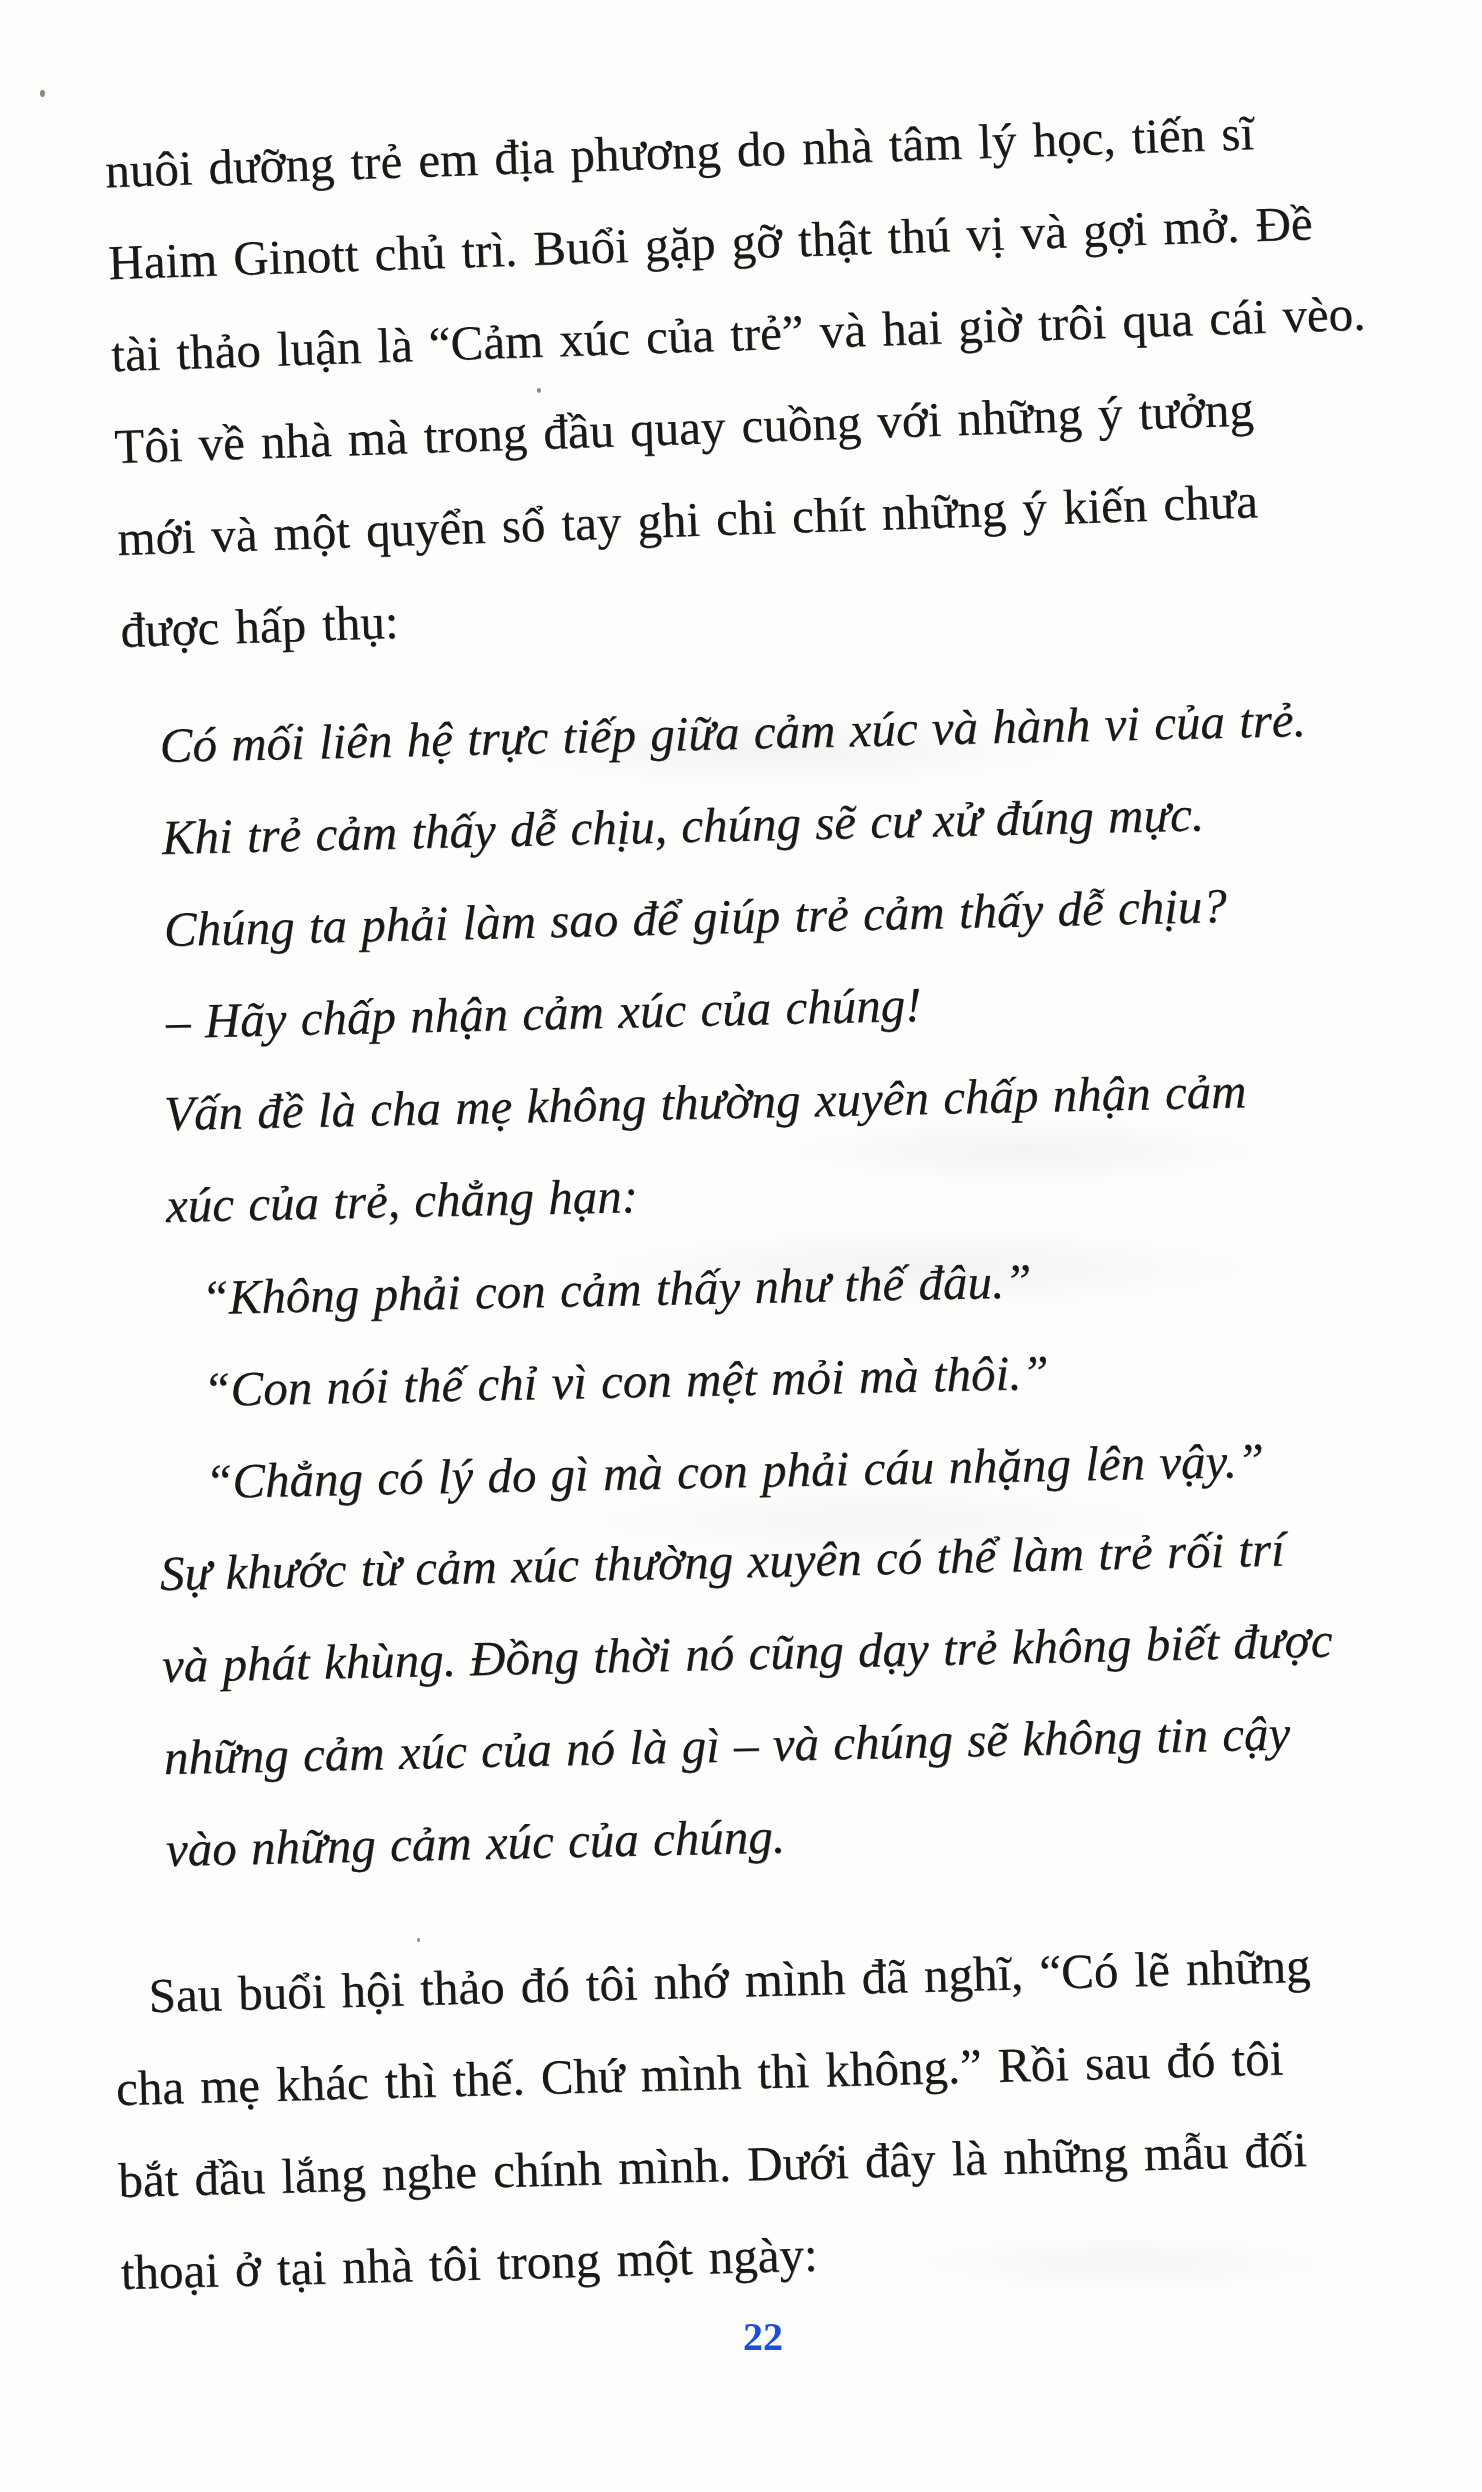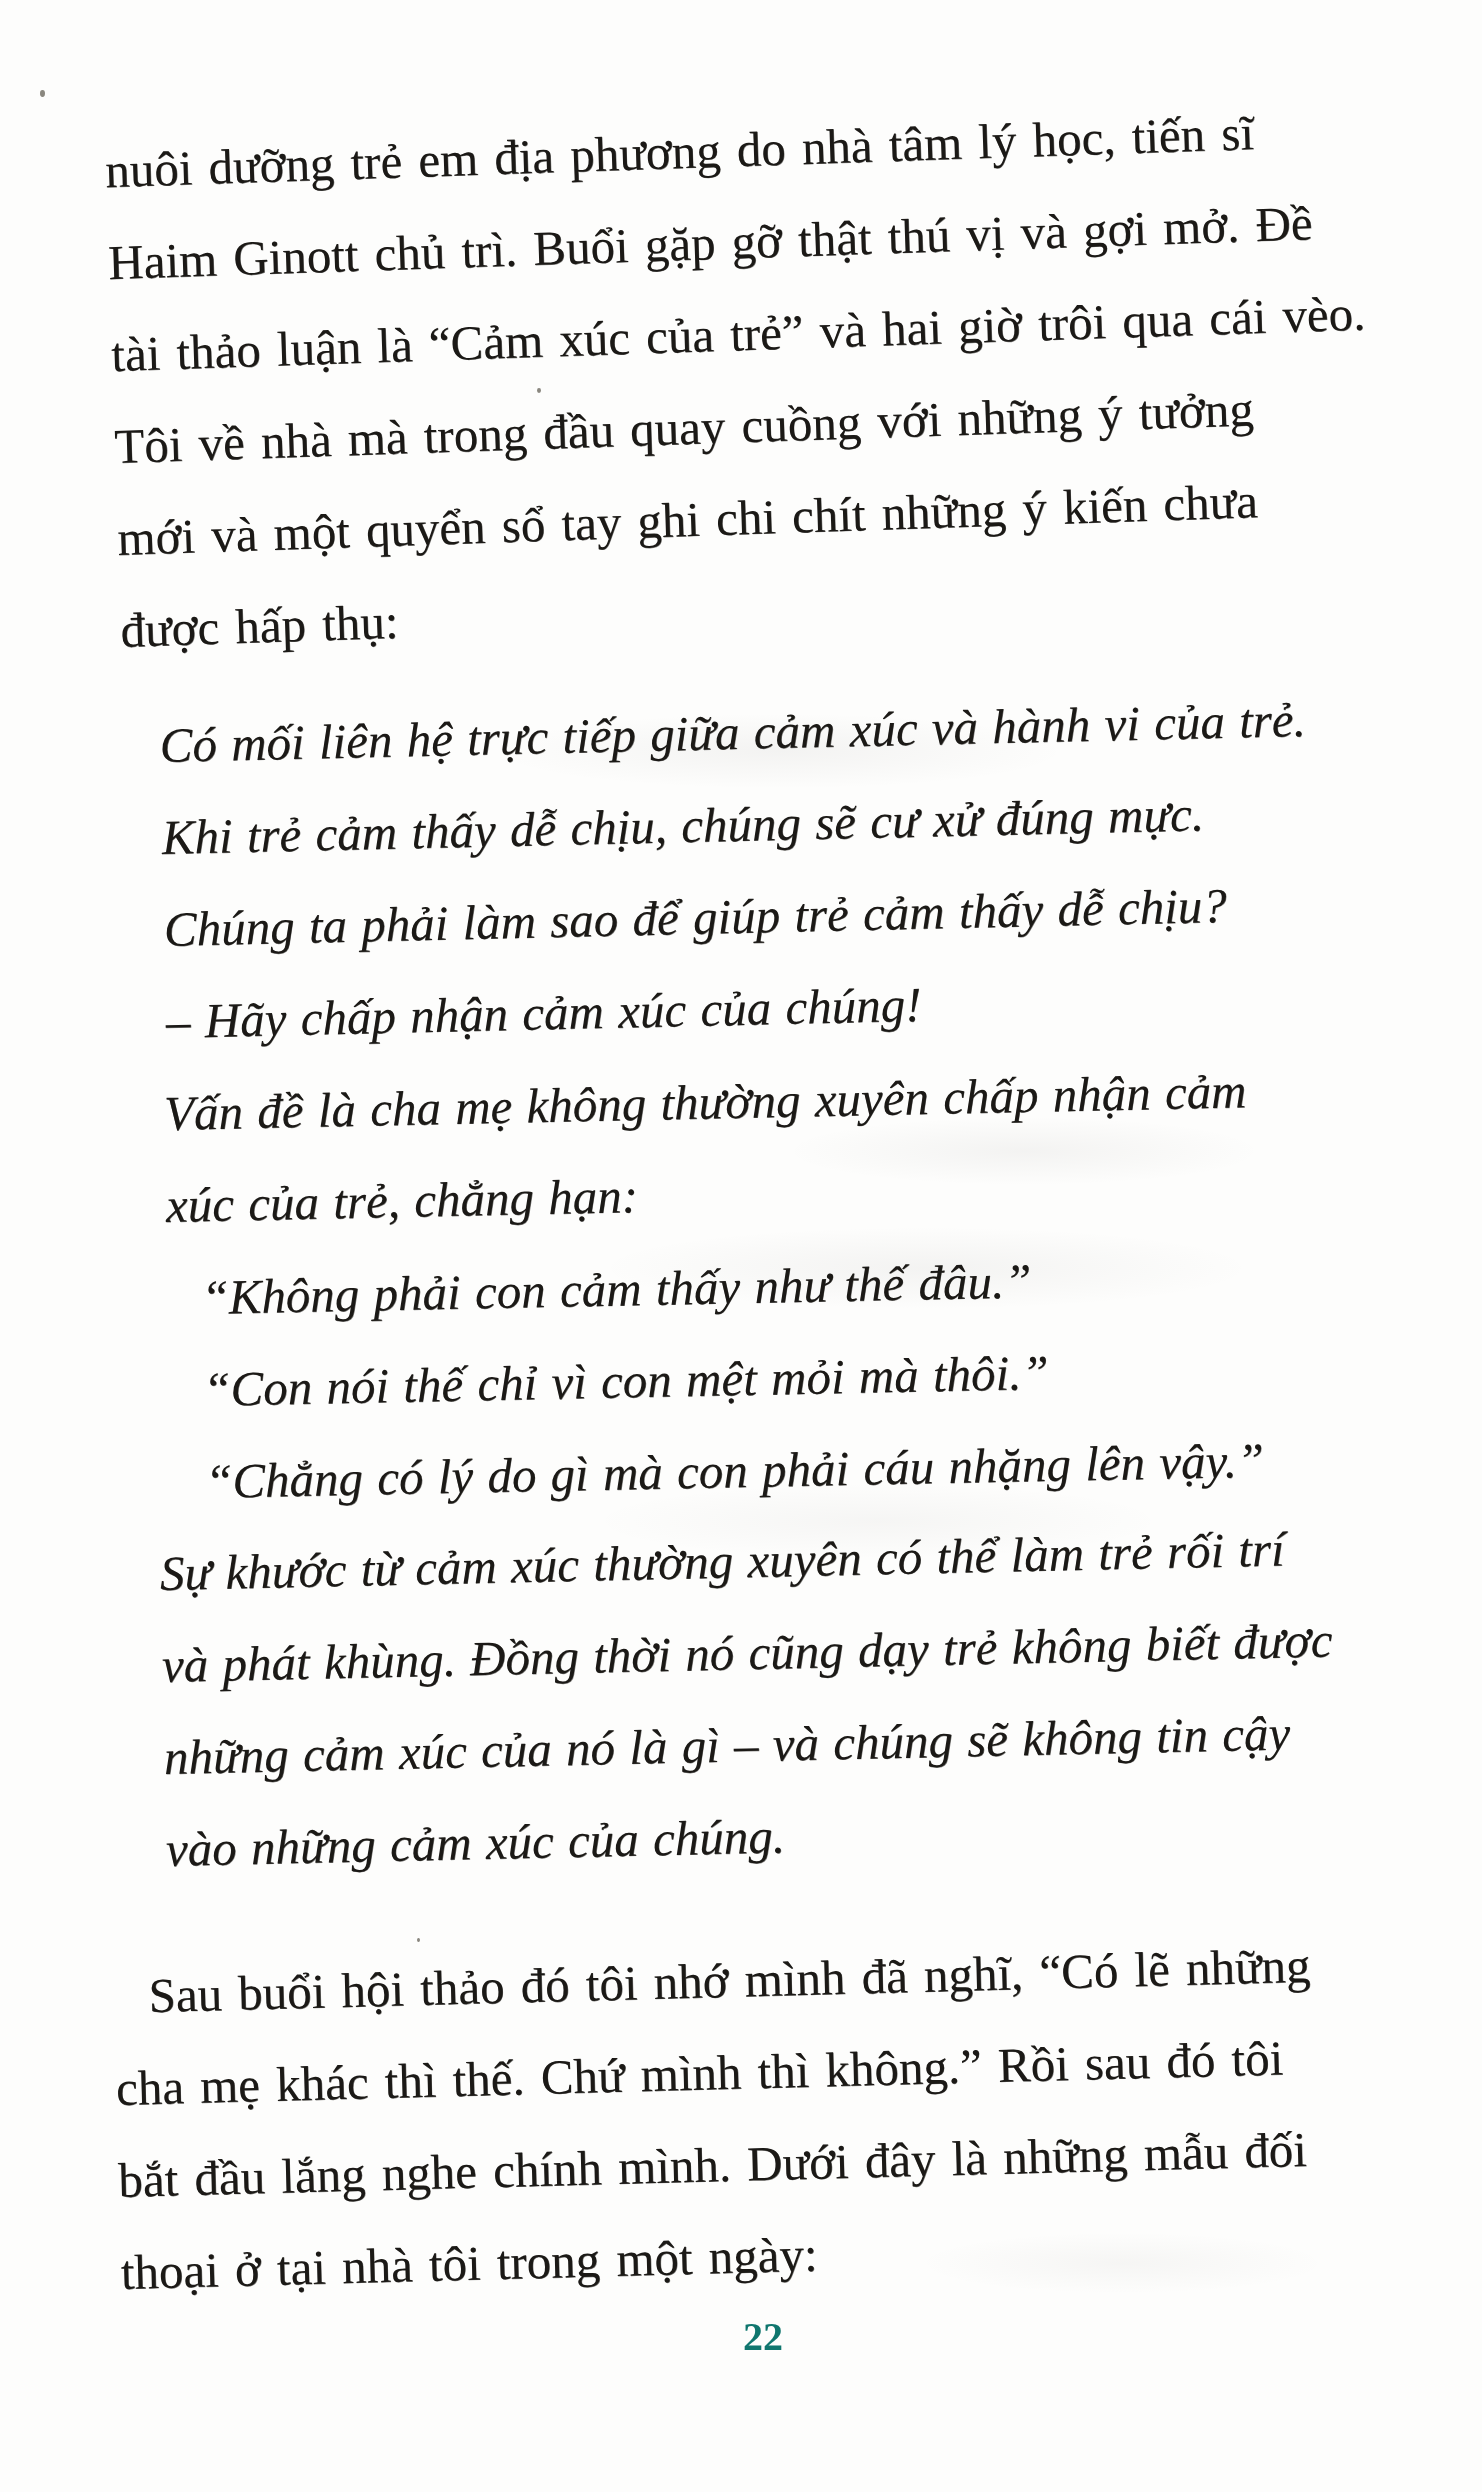--- a/index.html
+++ b/index.html
@@ -79,21 +79,21 @@
 
   .page-number {
     position: absolute;
     top: 2307px;
     left: 122px;
     width: 1282px;
     text-align: center;
     font-size: 40px;
     line-height: 59px;
     font-weight: bold;
-    color: #0f766e;
+    color: #1d4ed8;
   }
 </style>
 </head>
 <body>
 
 <div class="page">
   <span class="speck s1"></span>
   <span class="speck s2"></span>
   <span class="speck s3"></span>
 

